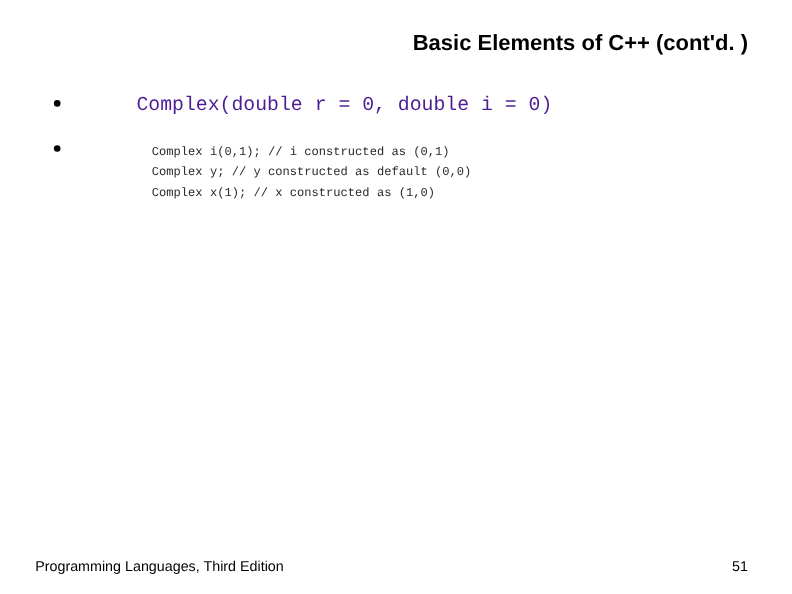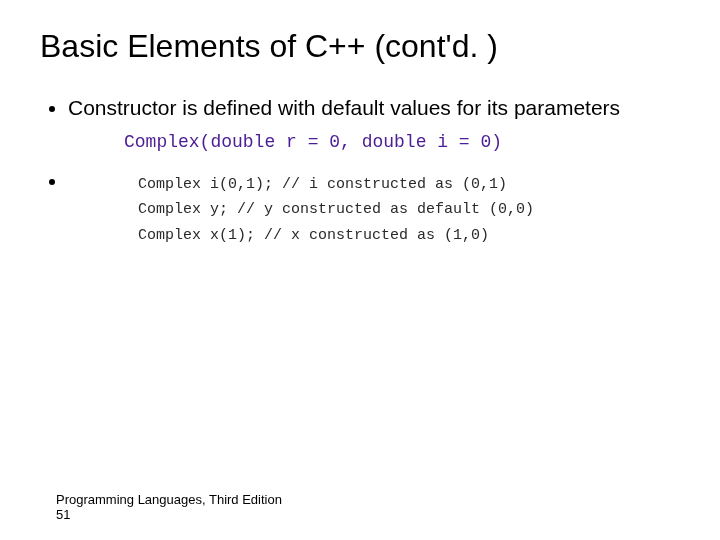--- a/index.html
+++ b/index.html
@@ -13,23 +13,23 @@
     overflow: hidden;
   }
   .slide {
     box-sizing: border-box;
     width: 720px;
     height: 540px;
     padding: 28px 40px 20px 40px;
     position: relative;
   }
   .title {
-    text-align: left;
-    font-size: 32px;
-    font-weight: normal;
+    text-align: right;
+    font-size: 20px;
+    font-weight: bold;
     margin: 0 0 30px 0;
   }
   ul.top {
     list-style: disc;
     margin: 0;
     padding-left: 28px;
     font-size: 21px;
     line-height: 1.25;
   }
   ul.top > li {
@@ -47,47 +47,45 @@
   }
   .code-line {
     font-family: "Courier New", Courier, monospace;
     font-size: 18px;
     color: #4c1d95;
     margin: 10px 0 10px 56px;
     white-space: pre;
   }
   .code-block {
     font-family: "Courier New", Courier, monospace;
-    font-size: 15px;
+    font-size: 11px;
     color: #2a2a2a;
     margin: 14px 0 0 70px;
     line-height: 1.7;
     white-space: pre;
   }
   .footer {
     position: absolute;
     bottom: 18px;
-    left: 56px;
+    left: 32px;
     right: 40px;
     font-size: 13px;
     display: flex;
     justify-content: space-between;
-    flex-direction: column;
   }
 </style>
 </head>
 <body>
 
 <div class="slide">
 
   <h1 class="title">Basic Elements of C++ (cont'd. )</h1>
 
   <ul class="top">
     <li>
-      <span>Constructor is defined with default values for its parameters</span>
       <div class="code-line">Complex(double r = 0, double i = 0)</div>
     </li>
     <li>
       <div class="code-block"><span>Complex i(0,1); // i constructed as (0,1)</span>
 <span>Complex y; // y constructed as default (0,0)</span>
 <span>Complex x(1); // x constructed as (1,0)</span></div>
     </li>
   </ul>
 
   <div class="footer">

